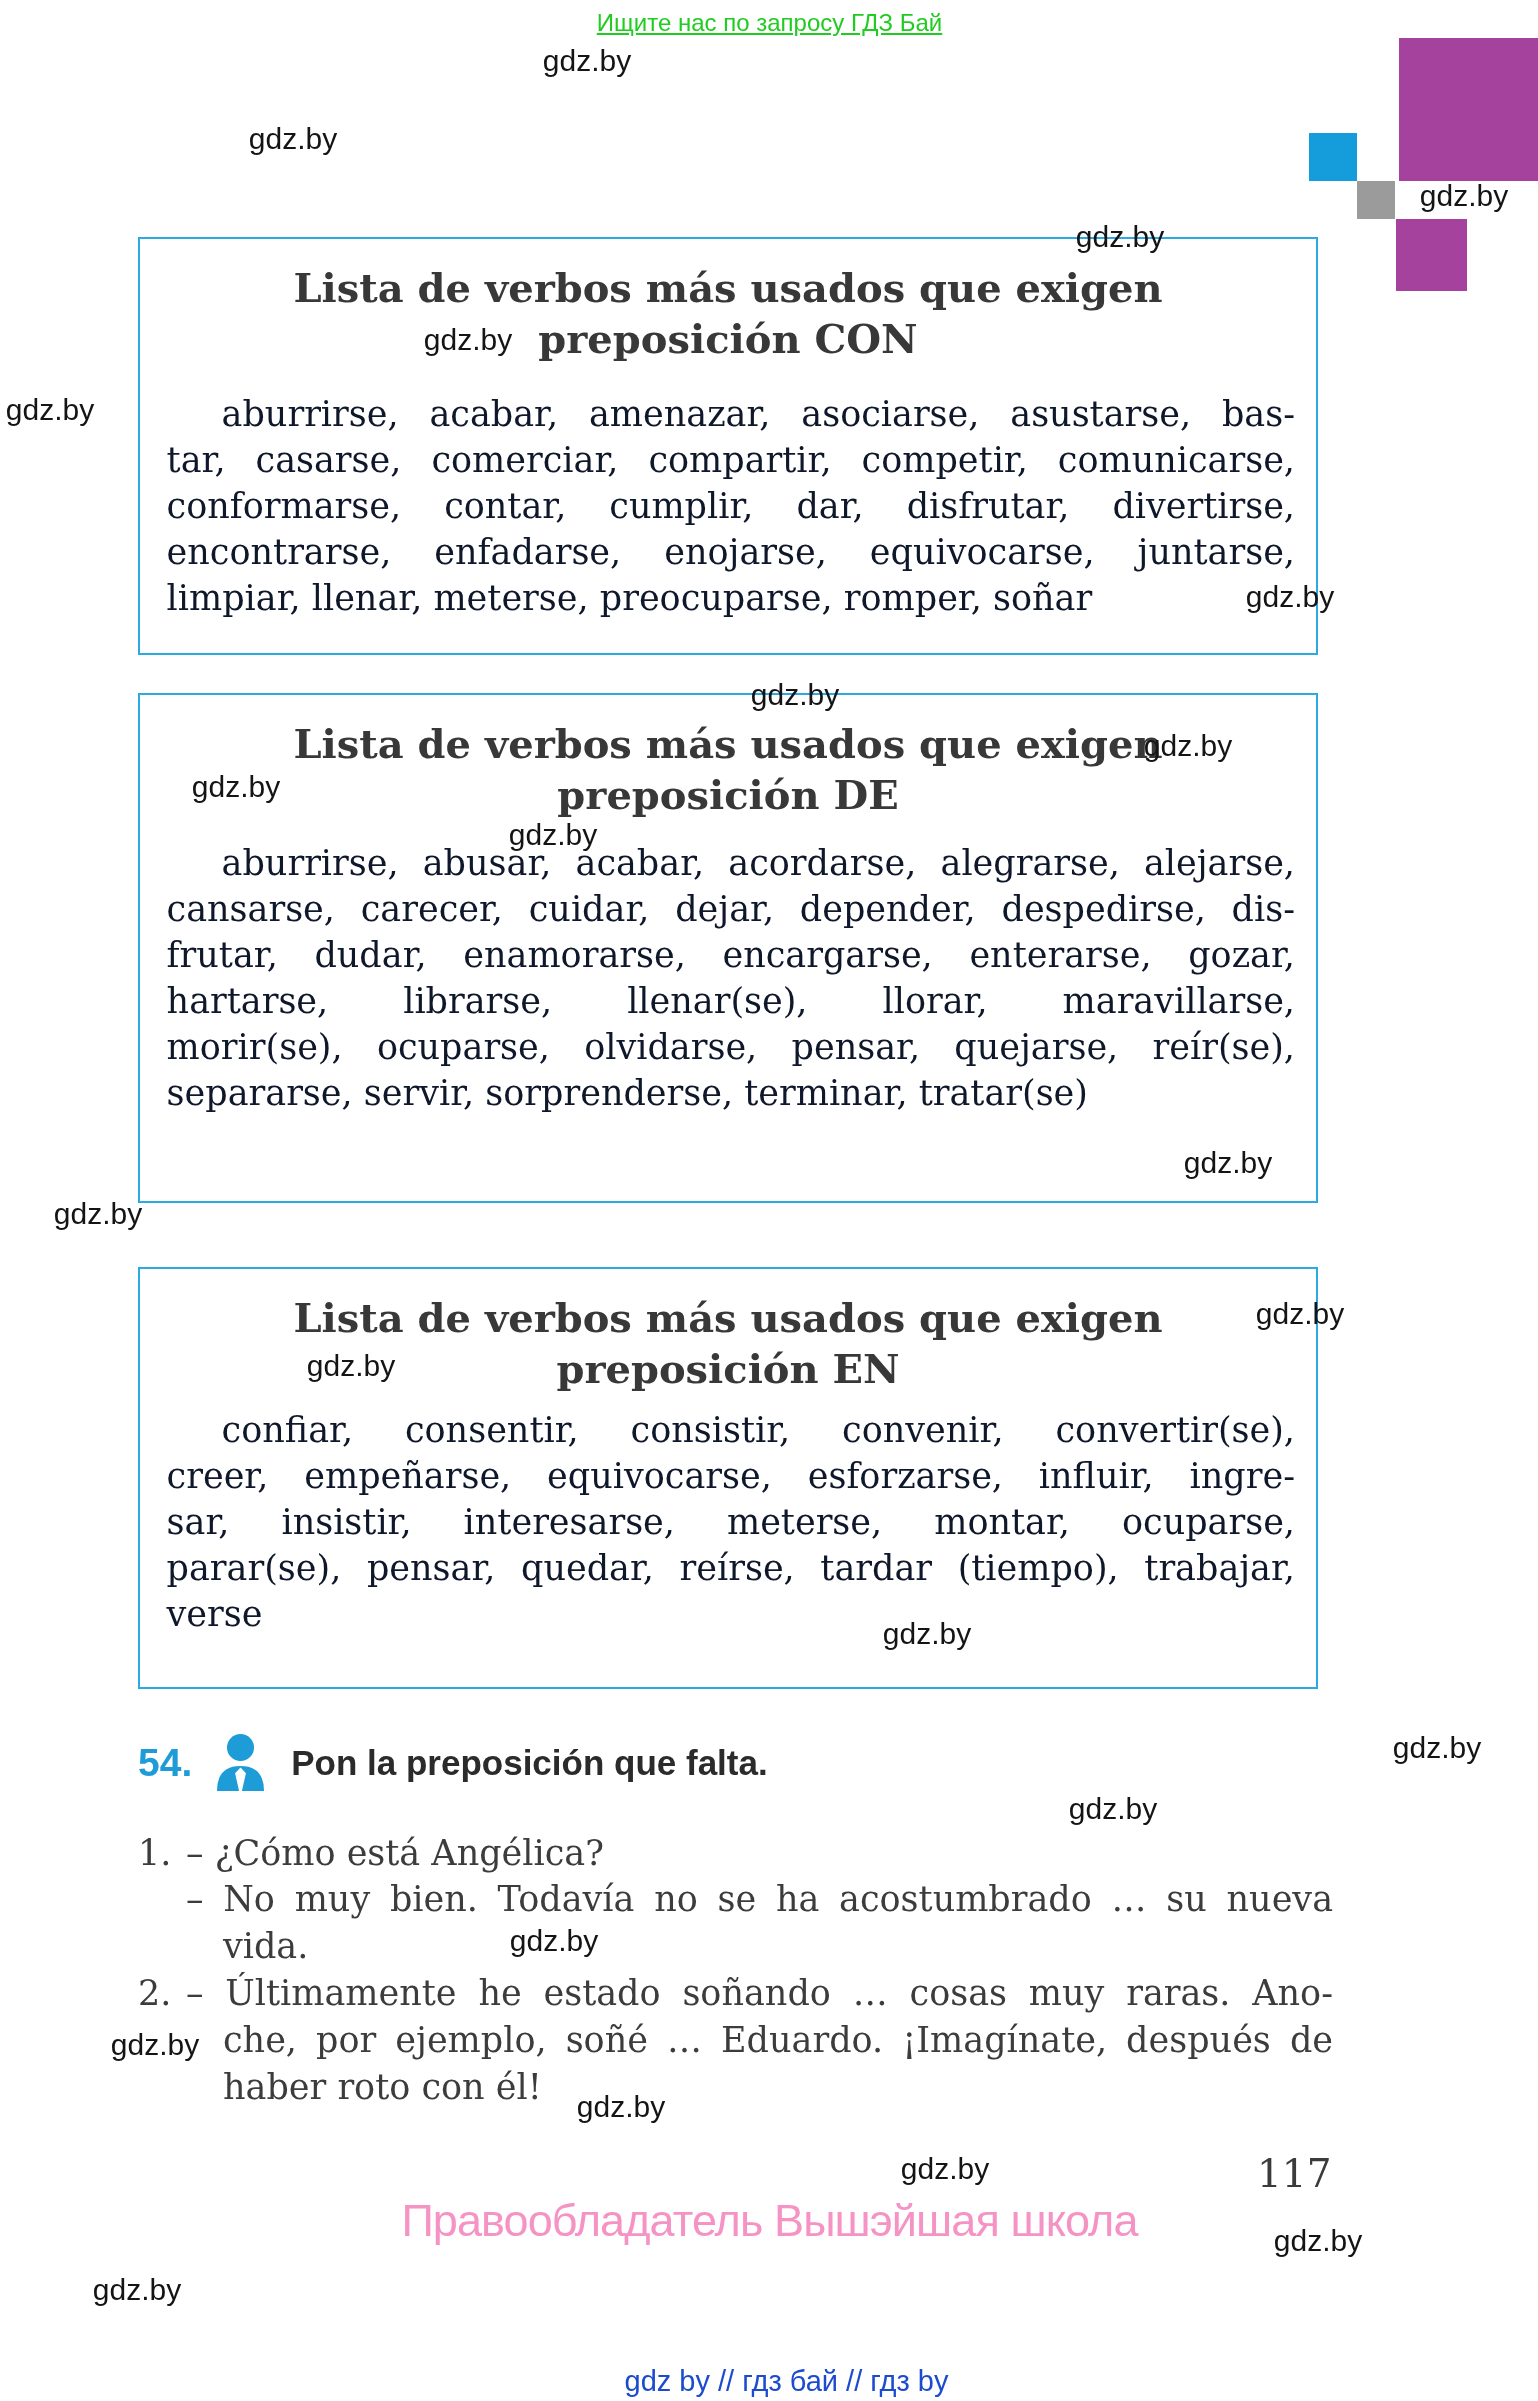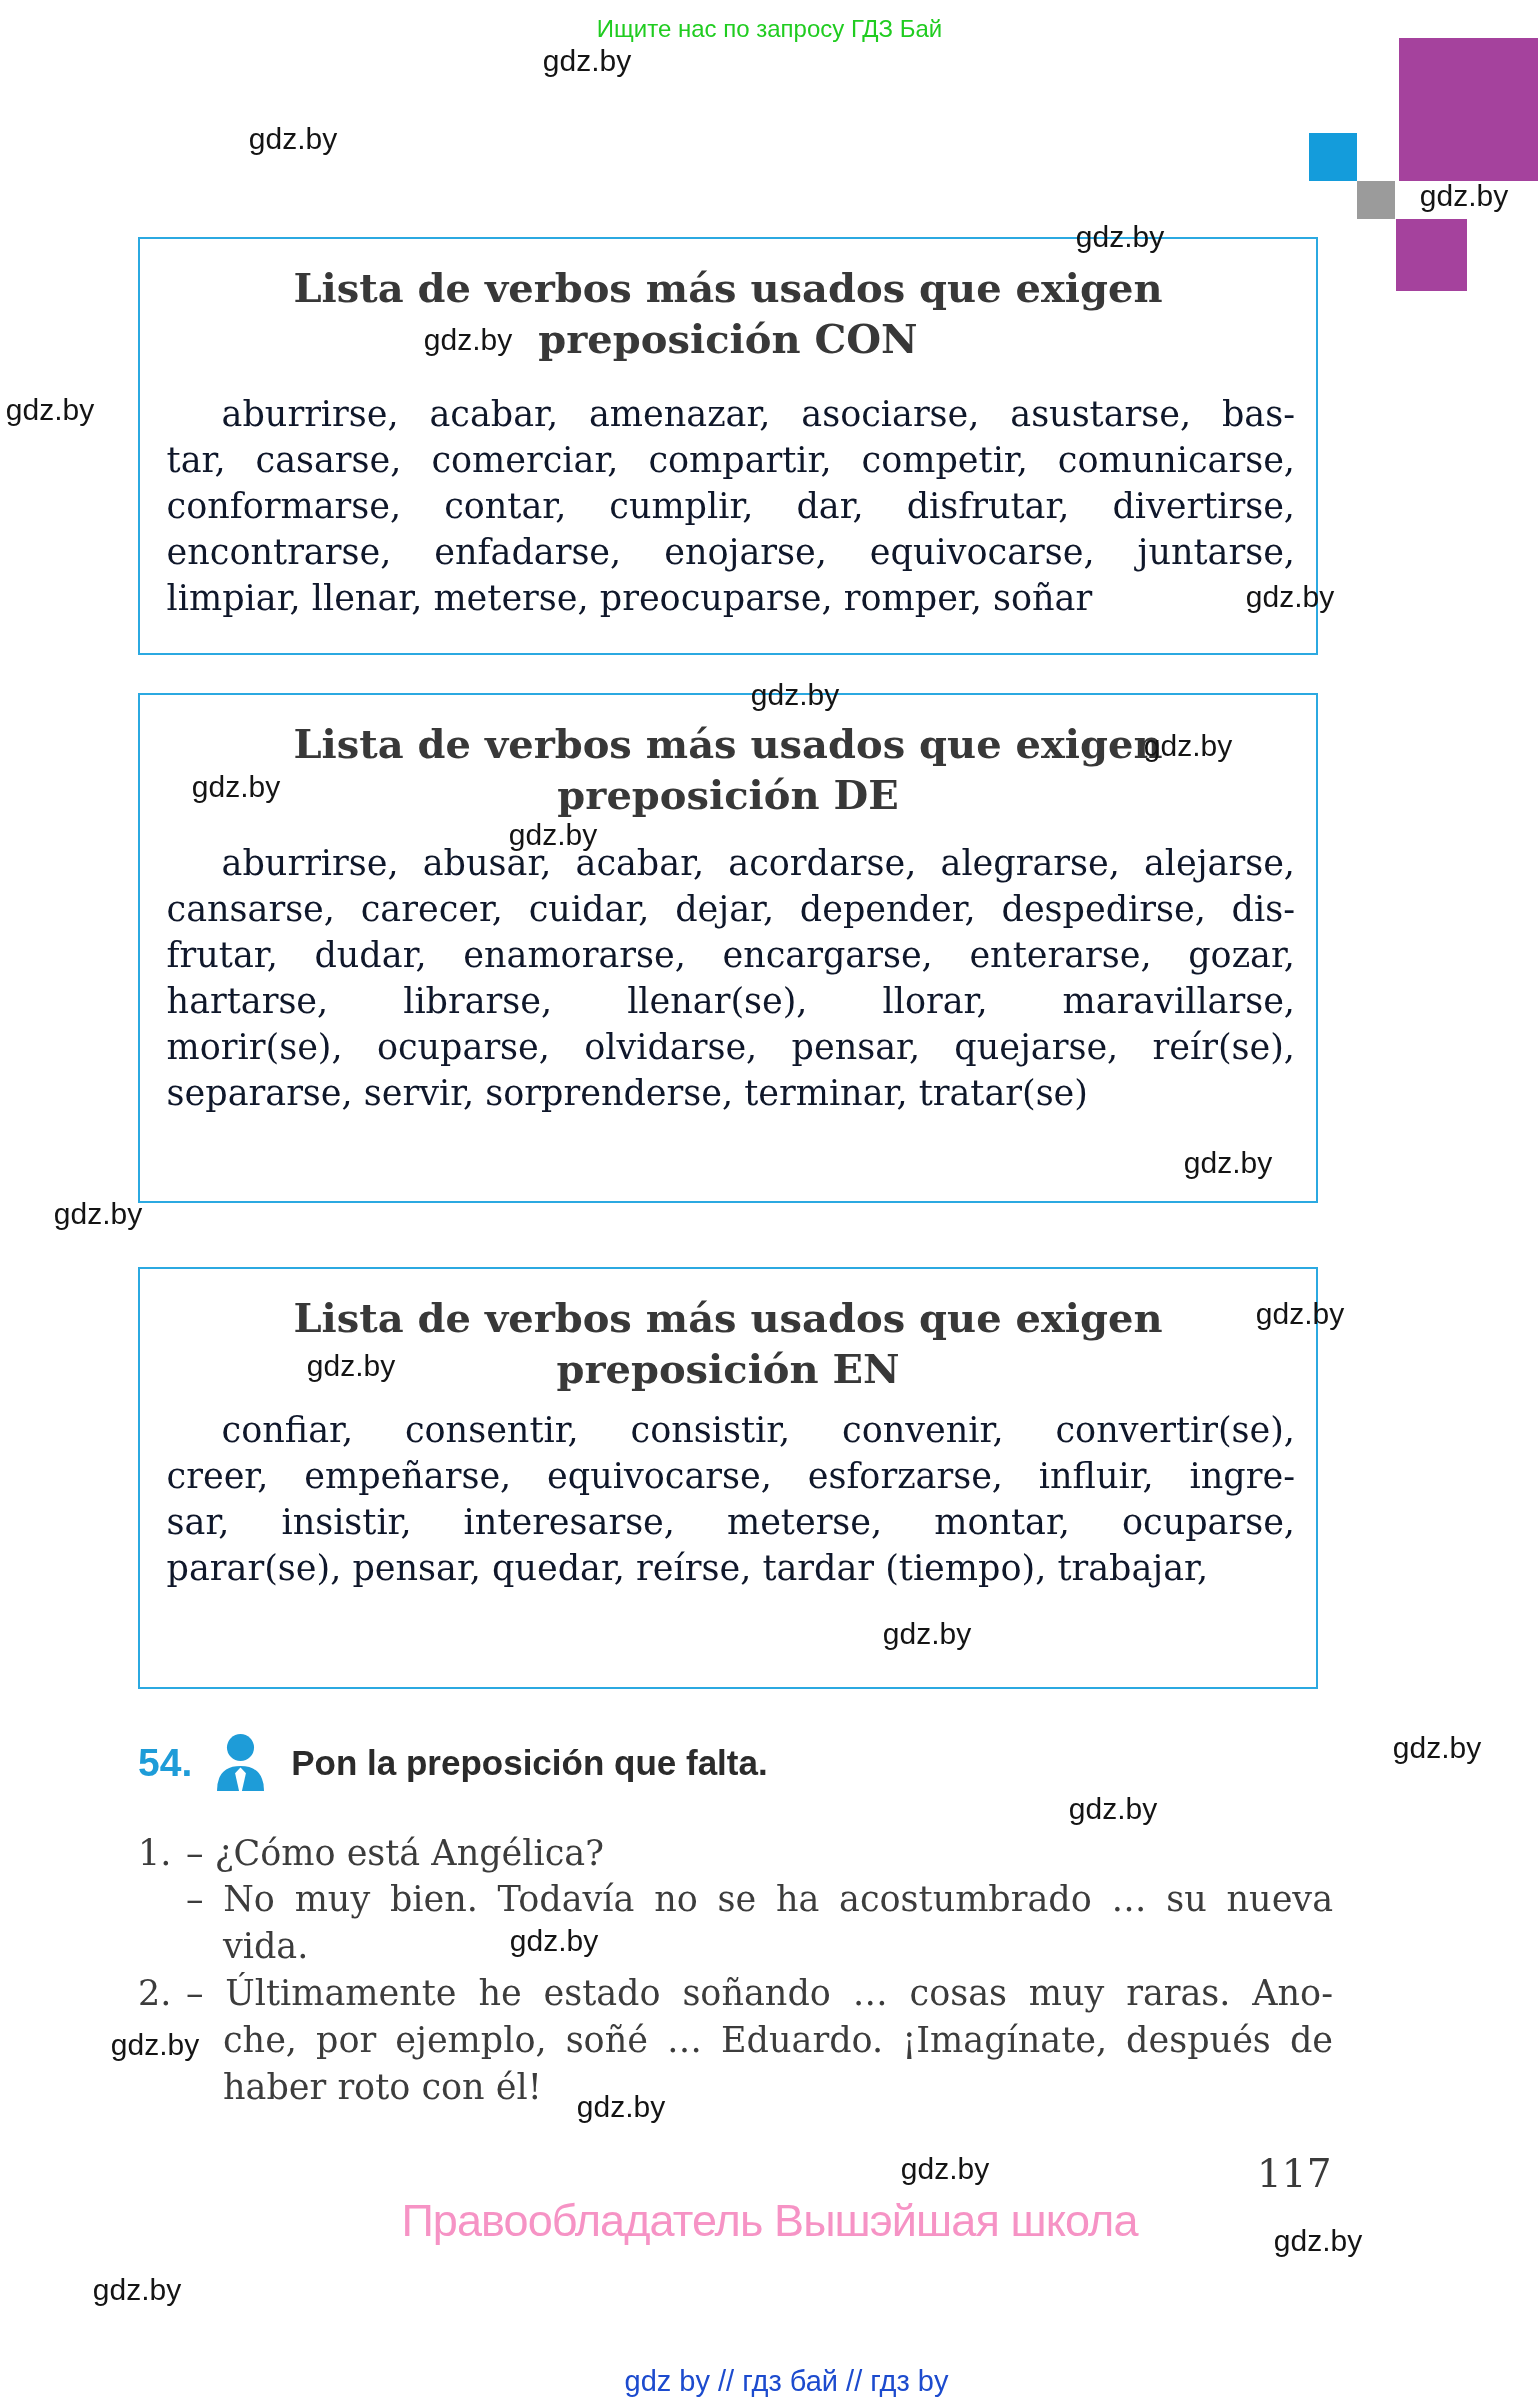--- a/index.html
+++ b/index.html
@@ -8,22 +8,22 @@
     font-family:"Liberation Sans",sans-serif;overflow:hidden;
   }
   
   .wm{
     position:absolute;transform:translate(-50%,-50%);
     font-family:"Liberation Sans",sans-serif;font-size:30px;color:#141414;
     white-space:nowrap;z-index:40;letter-spacing:0;
   }
   
   .banner{
-    position:absolute;top:15px;left:50%;transform:translateX(-50%);
-    font-size:24px;color:#20CC20;white-space:nowrap;z-index:10;
+    position:absolute;top:9px;left:50%;transform:translateX(-50%);
+    font-size:24px;color:#20CC20;white-space:nowrap;z-index:10;text-decoration:underline;
   }
   
   .deco{position:absolute;z-index:5}
   .deco-purple-big{left:1399px;top:38px;width:140px;height:143px;background:#A5429D}
   .deco-blue{left:1309px;top:133px;width:48px;height:48px;background:#149CDB}
   .deco-gray{left:1357px;top:181px;width:38px;height:38px;background:#9B9B9B}
   .deco-purple-small{left:1396px;top:219px;width:71px;height:72px;background:#A5429D}
   
   .vbox{
     position:absolute;left:138px;width:1180px;box-sizing:border-box;
@@ -124,20 +124,21 @@
 <div class="vbox" id="box-en">
   <div class="vbox-title">
     <div>Lista de verbos más usados que exigen</div>
     <div>preposición EN</div>
   </div>
   <div class="vbox-body" style="margin-top:13px">
     <div class="vline first">confiar, consentir, consistir, convenir, convertir(se),</div>
     <div class="vline">creer, empeñarse, equivocarse, esforzarse, influir, ingre-</div>
     <div class="vline">sar, insistir, interesarse, meterse, montar, ocuparse,</div>
     <div class="vline">parar(se), pensar, quedar, reírse, tardar (tiempo), trabajar,</div>
+    <div class="vline">verse</div>
   </div>
 </div>
 
 <div class="ex-header">
   <span class="ex-number">54.</span>
   <svg class="person-icon" viewBox="0 0 36 40" xmlns="http://www.w3.org/2000/svg">
     <circle cx="18" cy="9.5" r="9.5" fill="#1E9CD8"></circle>
     <path d="M1.5 40 Q1.5 22.5 18 22.5 Q34.5 22.5 34.5 40 Z" fill="#1E9CD8"></path>
     <path d="M18 23.5 L14.2 27.5 L17 40 L19 40 L21.8 27.5 Z" fill="#ffffff"></path>
   </svg>

